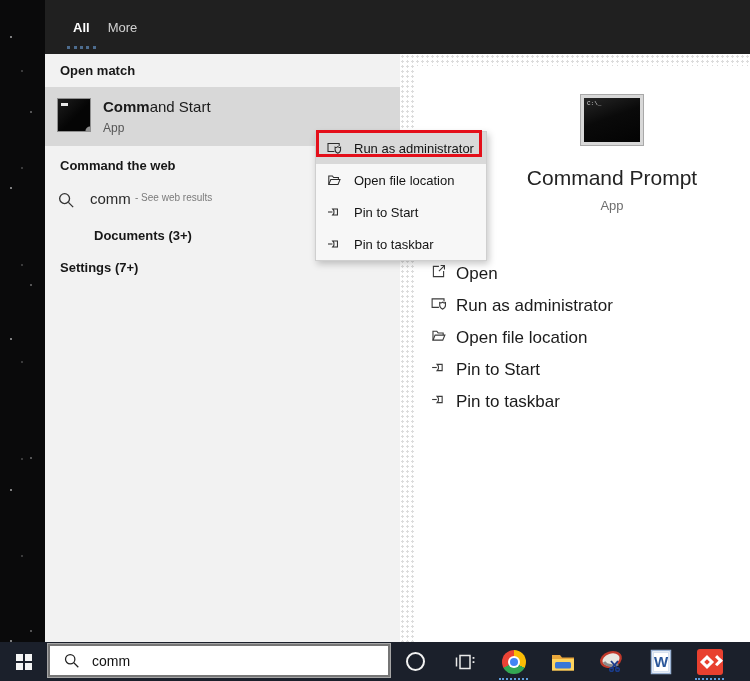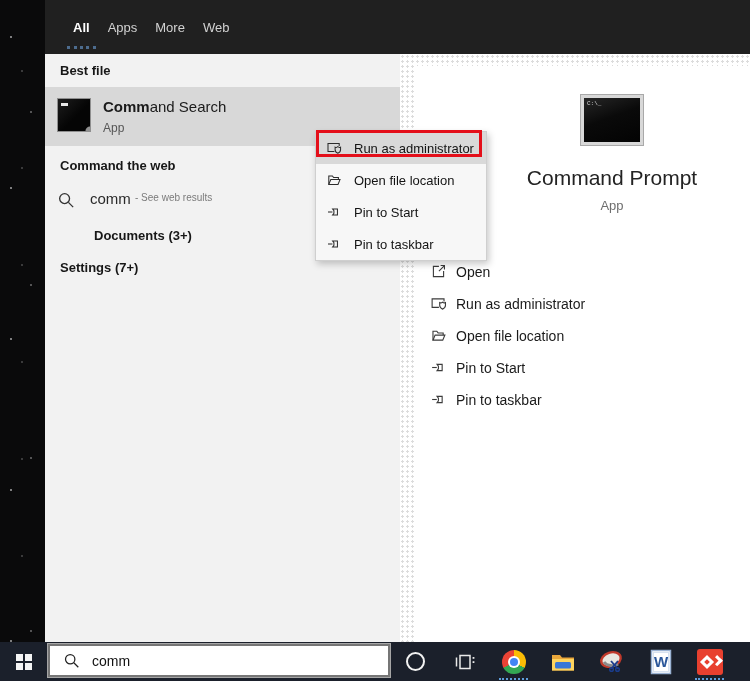--- a/index.html
+++ b/index.html
@@ -53,21 +53,21 @@
     background:#070707; border:3px solid #d8d8d8; box-shadow:0 0 0 1px #a9a9a9;
     background-image: linear-gradient(160deg, #262626 0%, #0a0a0a 45%, #030303 100%); }
   .cmd-icon-large .prompt-text { position:absolute; left:3px; top:2px; font-size:6px; color:#dcdcdc;
     font-family:"Liberation Mono", monospace; }
   .preview-title { position:absolute; left:212px; top:112px; transform:translateX(-50%);
     font-size:21px; color:#232323; white-space:nowrap; }
   .preview-sub { position:absolute; left:212px; top:144px; transform:translateX(-50%);
     font-size:13px; color:#6e6e6e; }
   .action-item { position:absolute; left:0; width:350px; height:32px; }
   .action-item svg { position:absolute; left:30px; top:7px; }
-  .action-label { position:absolute; left:56px; top:8px; font-size:14px; color:#1b1b1b; white-space:nowrap; }
+  .action-label { position:absolute; left:56px; top:8px; font-size:17px; color:#1b1b1b; white-space:nowrap; }
 
   
   .context-menu { position:absolute; left:315px; top:131px; width:172px; background:#f7f7f7;
     border:1px solid #cfcfcf; box-shadow:2px 3px 7px rgba(0,0,0,.22); z-index:5; }
   .cm-item { position:relative; height:32px; display:flex; align-items:center; padding-left:10px; }
   .cm-item svg { flex:0 0 auto; margin-right:12px; }
   .cm-label { font-size:13px; color:#141414; white-space:nowrap; }
   .cm-item.highlight { background:#d9d9d9; }
   .annotation-box { position:absolute; left:0; top:-2px; width:166px; height:27px;
     border:3px solid #e40f1a; z-index:6; pointer-events:none; }
@@ -102,36 +102,30 @@
 
 <div class="screen">
 
   <div class="desktop"></div>
 
   <div class="search-header">
     <div class="tab active">
         <span>All</span>
       </div>
     <div class="tab">
-        <span>Apps</span>
-      </div>
-    <div class="tab">
         <span>More</span>
       </div>
-    <div class="tab">
-        <span>Web</span>
-      </div>
   </div>
 
   <div class="left-panel">
-    <div class="section-label" style="top:9px;">Best file</div>
+    <div class="section-label" style="top:9px;">Open match</div>
 
     <div class="best-match-row">
       <div class="cmd-icon-small"></div>
-      <div class="bm-title"><span class="match">Comm</span><span>and Search</span></div>
+      <div class="bm-title"><span class="match">Comm</span><span>and Start</span></div>
       <div class="bm-sub">App</div>
     </div>
 
     <div class="section-label" style="top:104px;">Command the web</div>
 
     <div class="web-row">
       <svg width="19" height="19" viewBox="0 0 20 20">
           <circle cx="8" cy="8" r="5.2" fill="none" stroke="#333" stroke-width="1.4"></circle>
           <line x1="12" y1="12" x2="17" y2="17" stroke="#333" stroke-width="1.4"></line>
         </svg>

